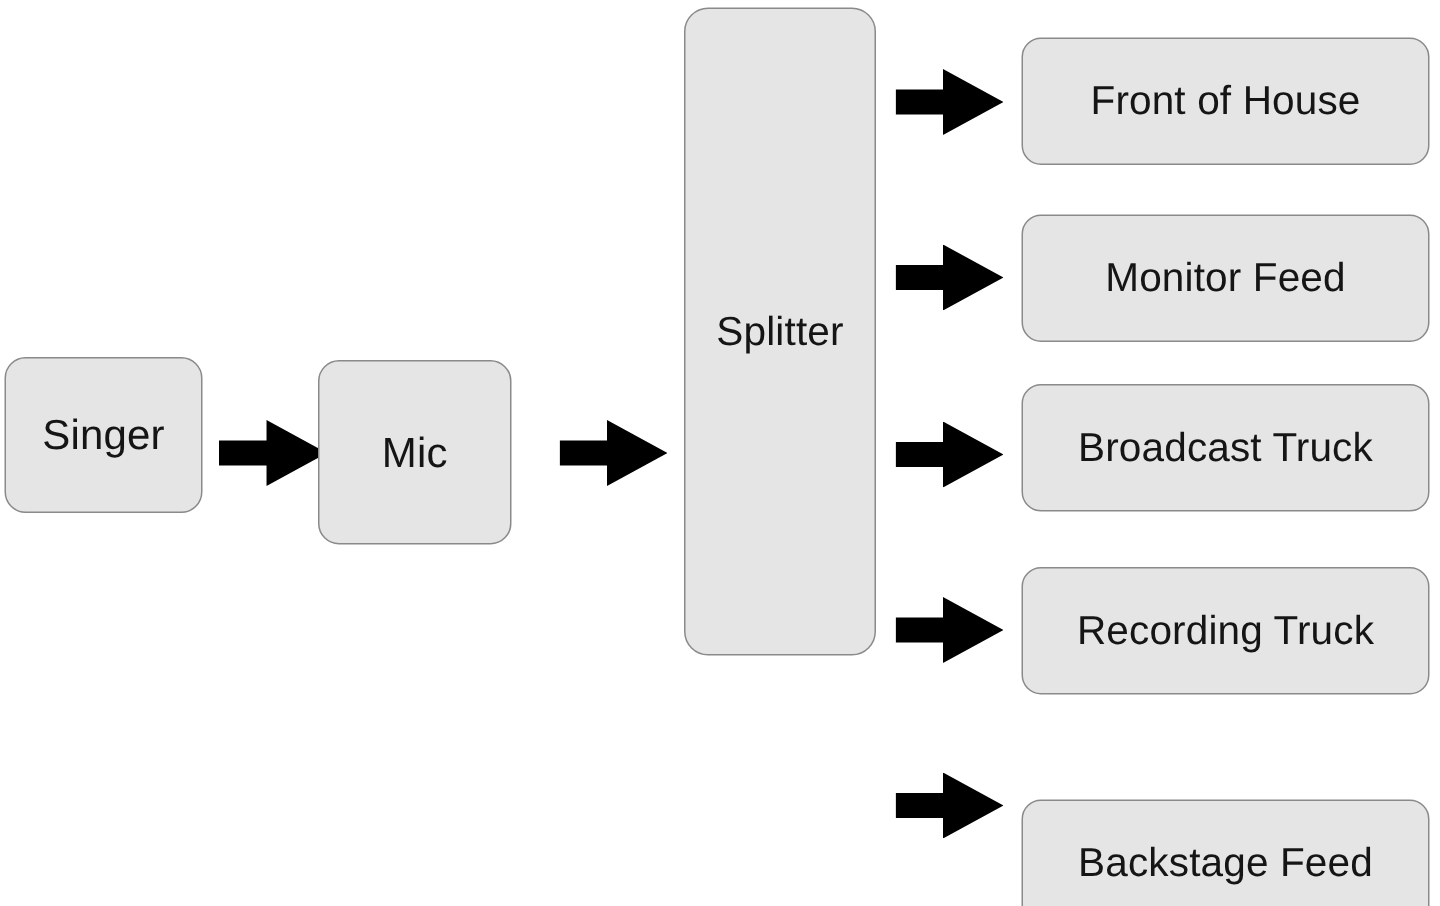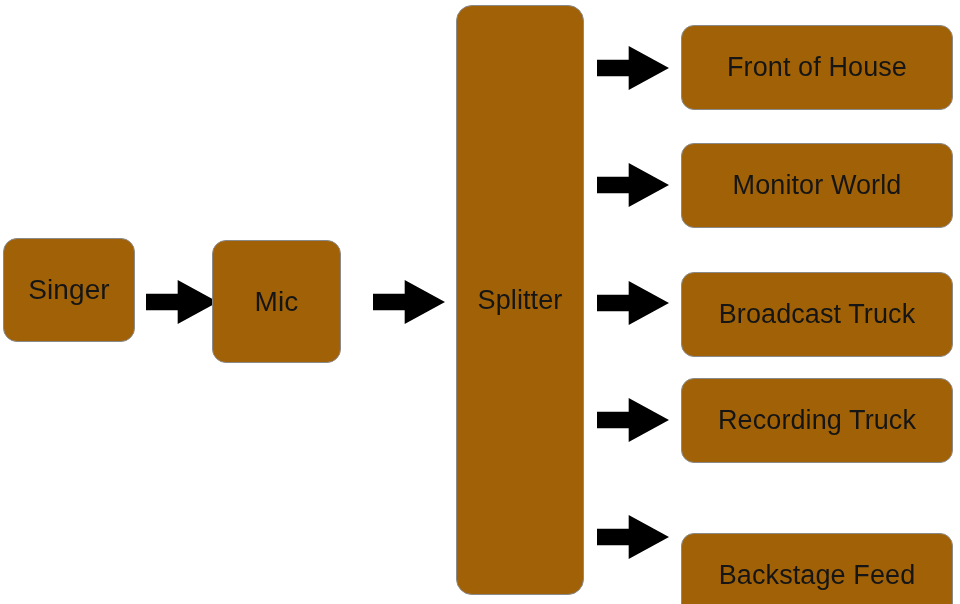--- a/index.html
+++ b/index.html
@@ -13,21 +13,21 @@
     height: 604px;
     background: #ffffff;
     font-family: "Liberation Sans", "DejaVu Sans", sans-serif;
     overflow: hidden;
   }
 
   
   .node {
     position: absolute;
     box-sizing: border-box;
-    background: #a16207;
+    background: #e5e5e5;
     border: 1.6px solid #8a8a8a;
     border-radius: 14px;
     display: flex;
     align-items: center;
     justify-content: center;
     color: #151515;
     font-weight: 300;
     letter-spacing: 0.1px;
     white-space: nowrap;
   }
@@ -45,36 +45,36 @@
     top: 240px;
     width: 129px;
     height: 123px;
     font-size: 28px;
   }
 
   .node-splitter {
     left: 456px;
     top: 5px;
     width: 128px;
-    height: 590px;
+    height: 432px;
     font-size: 27px;
     border-radius: 16px;
   }
 
   
   .node-dest {
     left: 681px;
     width: 272px;
     height: 85px;
     font-size: 27px;
     border-radius: 13px;
   }
   .dest-0 { top: 25px; }
   .dest-1 { top: 143px; }
-  .dest-2 { top: 272px; }
+  .dest-2 { top: 256px; }
   .dest-3 { top: 378px; }
   .dest-4 { top: 495px; margin-top: 38px; }
 
   
   .arrow {
     position: absolute;
     background: #000000;
     clip-path: polygon(
       0%   31%,
       44%  31%,
@@ -128,21 +128,21 @@
   <div class="arrow arrow-h arrow-out out-1"></div>
   <div class="arrow arrow-h arrow-out out-2"></div>
   <div class="arrow arrow-h arrow-out out-3"></div>
   <div class="arrow arrow-h arrow-out out-4"></div>
 
   <div class="node node-dest dest-0">
     <span>Front of House</span>
   </div>
 
   <div class="node node-dest dest-1">
-    <span>Monitor World</span>
+    <span>Monitor Feed</span>
   </div>
 
   <div class="node node-dest dest-2">
     <span>Broadcast Truck</span>
   </div>
 
   <div class="node node-dest dest-3">
     <span>Recording Truck</span>
   </div>
 

